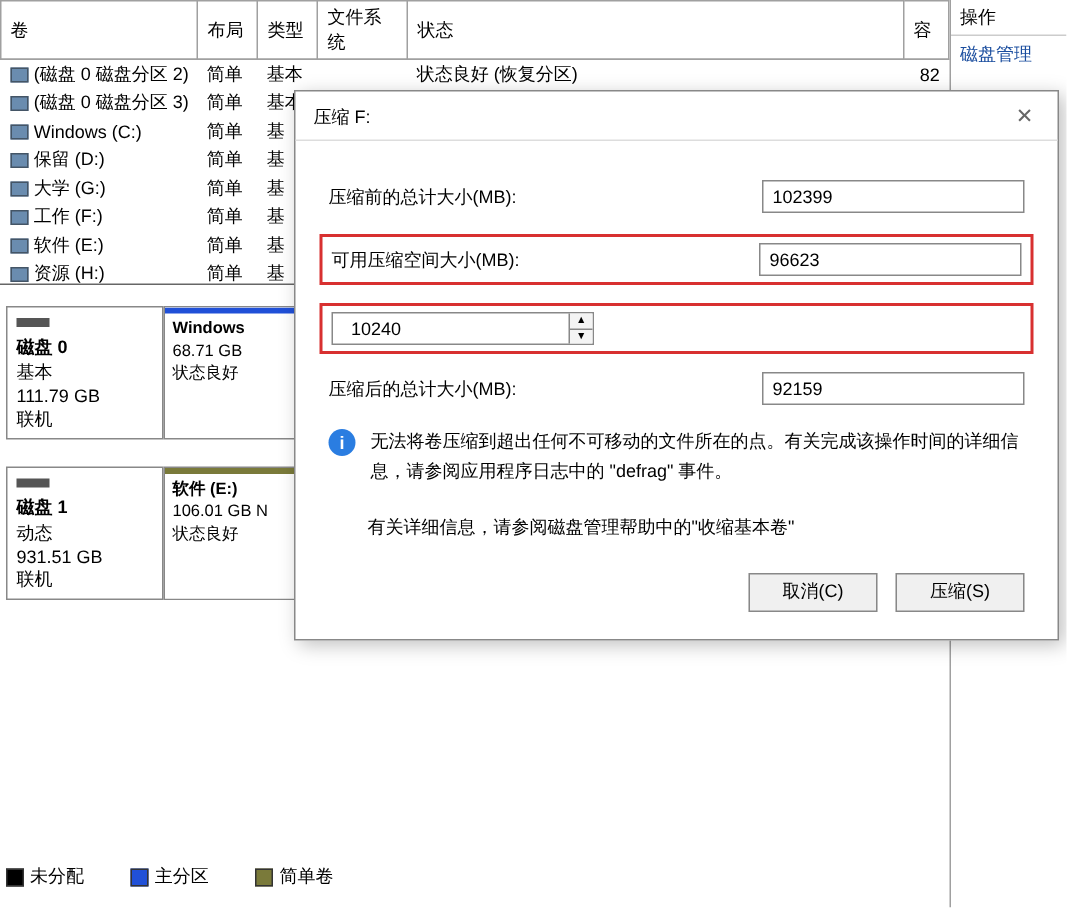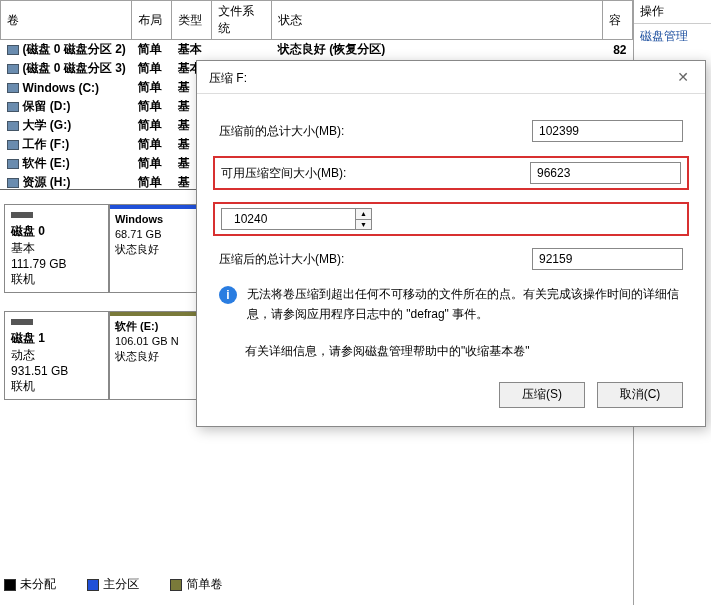--- a/index.html
+++ b/index.html
@@ -1,21 +1,21 @@
 <!DOCTYPE html>
 <html><head>
 <meta charset="utf-8">
 <style>
   * { box-sizing: border-box; margin: 0; padding: 0; }
   body { font-family: "Microsoft YaHei", "Segoe UI", sans-serif; font-size: 12px; background: #fff; width: 711px; height: 605px; overflow: hidden; position: relative; color: #000; }
   
   
   .volume-table { width: 100%; border-collapse: collapse; }
   .volume-table th { text-align: left; font-weight: normal; padding: 2px 6px; background: #fff; border: 1px solid #a0a0a0; font-size: 12px; }
-  .volume-table td { padding: 1px 6px; font-size: 12px; white-space: nowrap; font-weight: bold; }
+  .volume-table td { padding: 1px 6px; font-size: 12px; white-space: nowrap; }
   .vol-icon { display: inline-block; width: 12px; height: 10px; background: #6a8caf; margin-right: 4px; vertical-align: middle; border: 1px solid #456; }
   
   .main-layout { display: flex; height: 100%; }
   .left-area { flex: 1; min-width: 0; }
   .right-panel { width: 78px; border-left: 1px solid #a0a0a0; }
   .right-panel-header { padding: 3px 6px; border-bottom: 1px solid #ccc; }
   .right-panel-item { padding: 4px 6px; color: #1a4d9e; }
   
   .table-wrap { height: 190px; overflow: hidden; border-bottom: 1px solid #666; }
   
@@ -41,21 +41,21 @@
   .sw-olive { background: #7a7a3a; }
   
   
   .dialog { position: absolute; left: 196px; top: 60px; width: 510px; background: #fff; border: 1px solid #888; box-shadow: 3px 3px 12px rgba(0,0,0,0.25); }
   .dialog-titlebar { display: flex; align-items: flex-end; justify-content: space-between; padding: 6px 8px 6px 12px; border-bottom: 1px solid #ddd; }
   .dialog-title { font-size: 12px; }
   .dialog-close { width: 28px; height: 20px; display: flex; align-items: center; justify-content: center; font-size: 14px; color: #666; cursor: pointer; }
   .dialog-body { padding: 18px 22px 14px 22px; }
   .field-row { display: flex; align-items: center; margin: 8px 0 14px 0; }
   .field-label { flex: 1; font-size: 12px; }
-  .field-value { width: 151px; height: 22px; border: 1px solid #888; padding: 2px 6px; font-size: 12px; display: flex; align-items: center; background: #fff; }
+  .field-value { width: 175px; height: 22px; border: 1px solid #888; padding: 2px 6px; font-size: 12px; display: flex; align-items: center; background: #fff; }
   .field-value.ro { background: #fff; }
   .spinner { position: relative; padding-left: 12px; }
   .spinner .arrows { position: absolute; right: 0; top: 0; bottom: 0; width: 16px; border-left: 1px solid #888; display: flex; flex-direction: column; }
   .spinner .arrows div { flex: 1; display: flex; align-items: center; justify-content: center; font-size: 7px; background: #f4f4f4; }
   .spinner .arrows div:first-child { border-bottom: 1px solid #888; }
   .hl-row { border: 2px solid #d83030; padding: 4px 6px; margin: 6px -6px 12px -6px; }
   
   .info-row { display: flex; gap: 10px; margin: 14px 0 18px 0; font-size: 12px; line-height: 1.7; }
   .info-icon { width: 18px; height: 18px; border-radius: 50%; background: #2a7de1; color: #fff; display: flex; align-items: center; justify-content: center; font-weight: bold; font-size: 12px; flex-shrink: 0; margin-top: 2px; }
   .info-text { flex: 1; }
@@ -237,17 +237,17 @@
     </div>
 
     <div class="info-row">
       <div class="info-icon">i</div>
       <div class="info-text">无法将卷压缩到超出任何不可移动的文件所在的点。有关完成该操作时间的详细信息，请参阅应用程序日志中的 "defrag" 事件。</div>
     </div>
 
     <div class="more-info">有关详细信息，请参阅磁盘管理帮助中的"收缩基本卷"</div>
 
     <div class="dialog-buttons">
+      <button class="btn">取消(C)</button>
       <button class="btn">压缩(S)</button>
-      <button class="btn">取消(C)</button>
     </div>
   </div>
 </div>
 
 </body></html>

